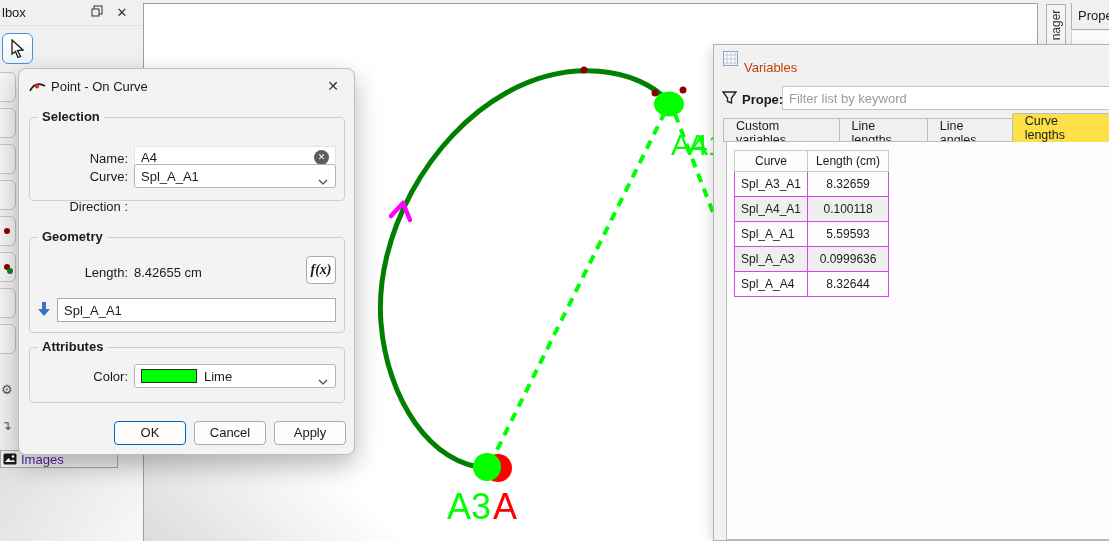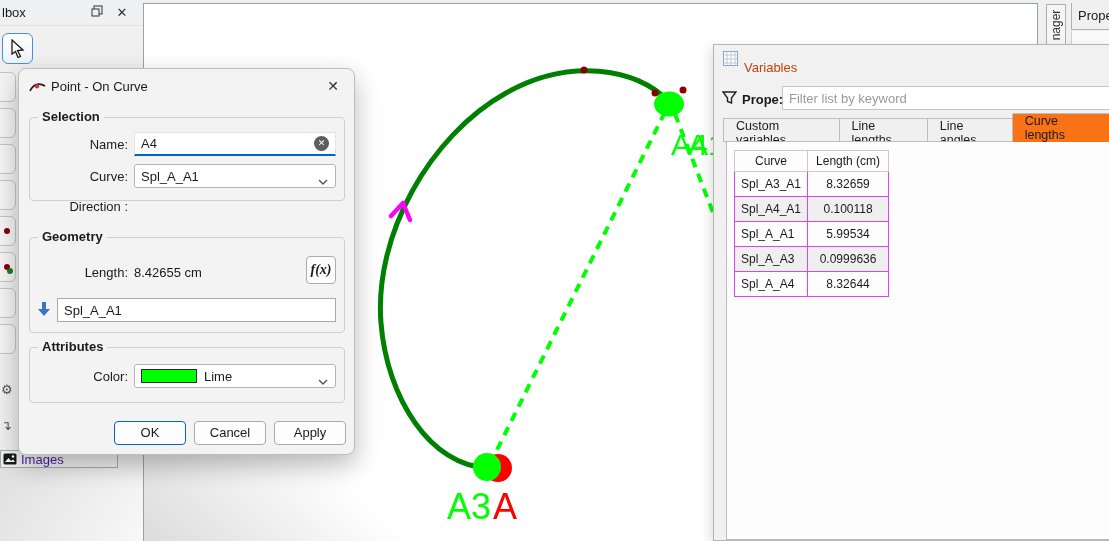--- a/index.html
+++ b/index.html
@@ -81,21 +81,21 @@
   #variables .vtitle { position:absolute; left:30px; top:15px; color:#c2410c; font-size:13px; }
   #variables .grid-ico { position:absolute; left:9px; top:6px; }
   #variables .funnel-ico { position:absolute; left:8px; top:45px; }
   #variables .flt-label { position:absolute; left:28px; top:47px; font-weight:bold; font-size:13px; }
   #filter-input { position:absolute; left:68px; top:41px; width:330px; height:24px; border:1px solid #c4c4c4;
        background:#fff; padding-left:6px; font-size:13px; font-family:"Liberation Sans",sans-serif; outline:none; }
   #filter-input::placeholder { color:#9a9a9a; }
   .tabbar { position:absolute; left:10px; top:68px; height:29px; display:flex; align-items:flex-end; }
   .tab { height:24px; padding:0 12px; background:#f0f0f0; border:1px solid #bdbdbd; margin-left:-1px;
        display:flex; align-items:flex-start; font-size:12.5px; position:relative; }
-  .tab.active { height:29px; background:#f97316; border-bottom:none; border-radius:2px 2px 0 0; z-index:3; }
+  .tab.active { height:29px; background:#fde047; border-bottom:none; border-radius:2px 2px 0 0; z-index:3; }
   #var-content { position:absolute; left:12px; top:96px; right:-1px; bottom:0; background:#fdfdfd; border:1px solid #bdbdbd; }
   #var-table { margin:8px 0 0 7px; border-collapse:collapse; font-size:12px; }
   #var-table th { border:1px solid #c9c9c9; background:#fdfdfd; font-weight:normal; padding:3px 8px; }
   #var-table td { border:1px solid #d946ef; padding:5px 6px; }
   #var-table td:first-child { text-align:left; }
   #var-table td:last-child { text-align:center; min-width:68px; }
   #var-table tbody tr:nth-child(even) { background:#efefef; }
 </style>
 </head>
 <body>
@@ -188,21 +188,21 @@
             <path d="M1 10 C5 2 11 2 16 5" fill="none" stroke="#1a1a1a" stroke-width="1.6"></path>
             <circle cx="8" cy="5.2" r="2.2" fill="#d03a2b"></circle>
           </svg>
       </span>
       <span class="dlg-title">Point - On Curve</span>
       <span class="dlg-close">✕</span>
     </div>
 
     <div class="group" style="top:48px; height:84px;">
       <span class="gtitle">Selection</span>
-      <div class="frow" style="top:14px;justify-content:flex-end;">
+      <div class="frow" style="top:28px;justify-content:flex-end;">
         <span class="flabel">Name:</span>
         <div class="ffield">
           <div class="name-input">
             <span>A4</span>
           </div>
           <span class="clear-btn">✕</span>
         </div>
       </div>
       <div class="frow" style="top:46px;">
         <span class="flabel">Curve:</span>
@@ -304,21 +304,21 @@
           <tr>
             <td>Spl_A3_A1</td>
             <td>8.32659</td>
           </tr>
           <tr>
             <td>Spl_A4_A1</td>
             <td>0.100118</td>
           </tr>
           <tr>
             <td>Spl_A_A1</td>
-            <td>5.99534</td>
+            <td>5.59593</td>
           </tr>
           <tr>
             <td>Spl_A_A3</td>
             <td>0.0999636</td>
           </tr>
           <tr>
             <td>Spl_A_A4</td>
             <td>8.32644</td>
           </tr>
         </tbody>

